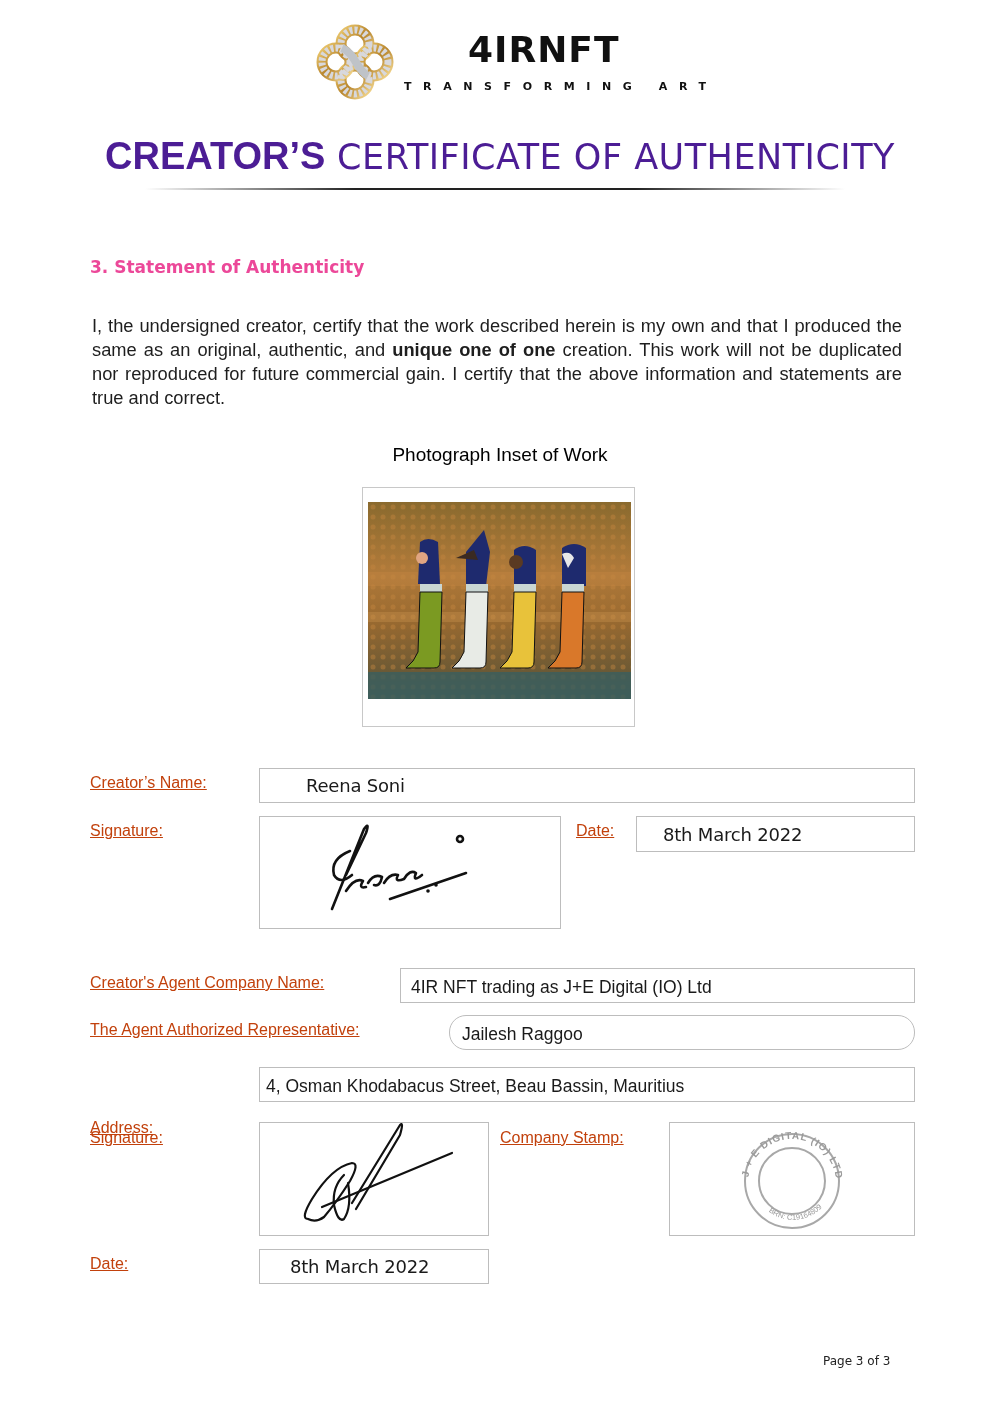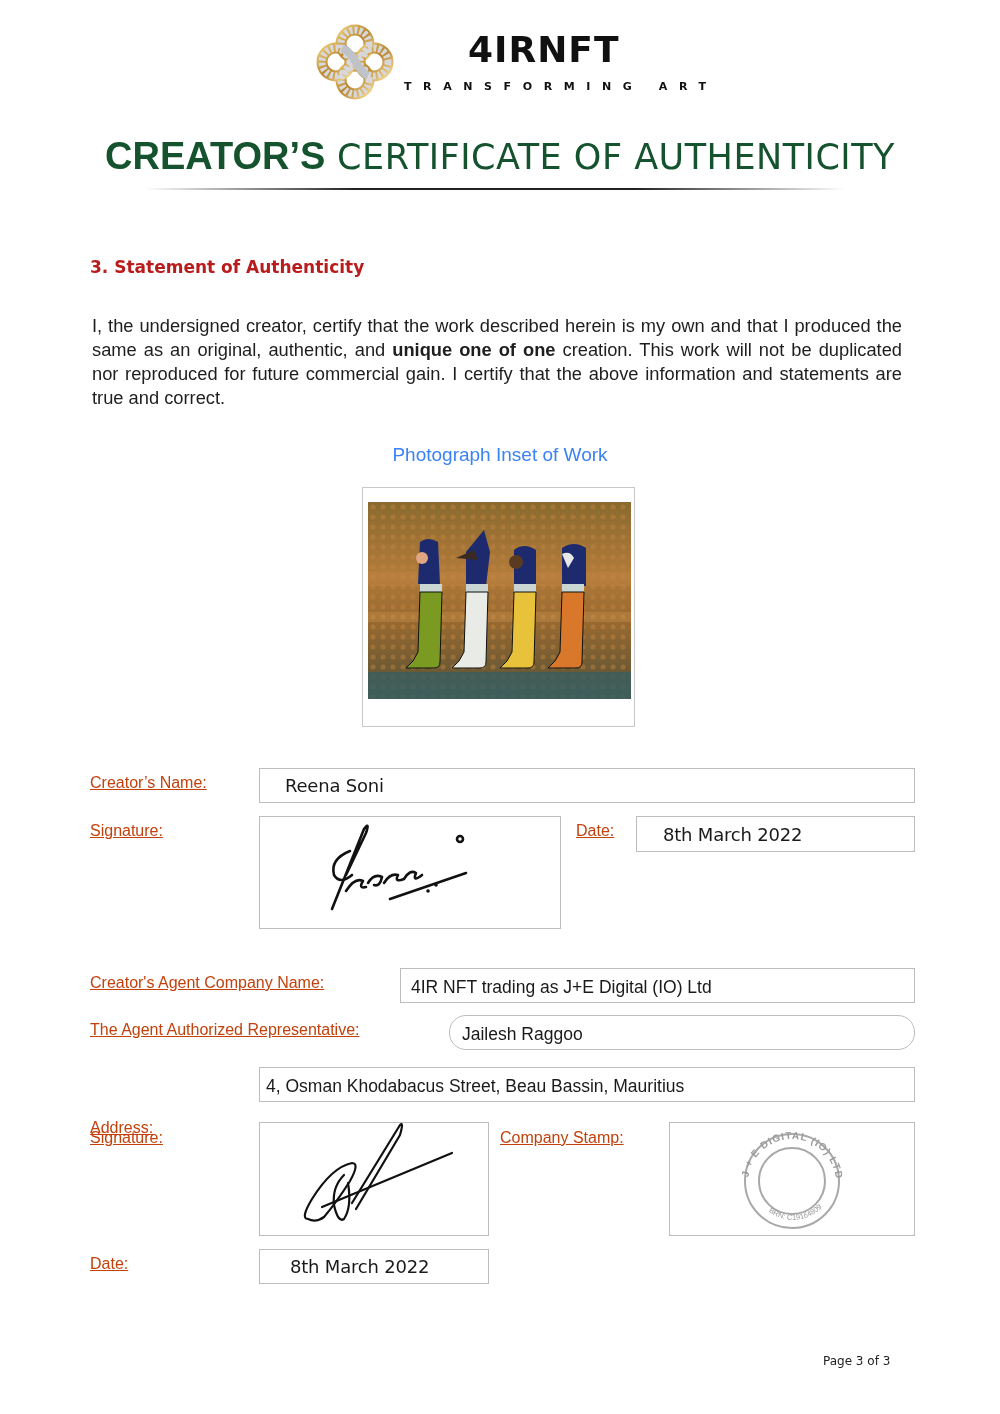--- a/index.html
+++ b/index.html
@@ -2,30 +2,30 @@
 <html><head>
 <meta charset="utf-8">
 <style>
   html, body { margin: 0; padding: 0; background: #ffffff; }
   body { width: 1000px; height: 1414px; position: relative; overflow: hidden; color: #1a1a1a; font-family: "Liberation Sans", sans-serif; }
   .abs { position: absolute; }
   
   #logo-mark { left: 316px; top: 24px; width: 78px; height: 76px; }
   #brand-name { left: 468px; top: 30px; font-family: "DejaVu Sans", sans-serif; font-weight: 900; font-size: 36px; letter-spacing: 1px; color: #111; line-height: 40px; }
   #brand-tag { left: 404px; top: 80px; font-family: "DejaVu Sans", sans-serif; font-weight: 700; font-size: 11px; letter-spacing: 11.6px; color: #111; line-height: 14px; white-space: nowrap; }
-  #title { left: 0; width: 1000px; top: 134px; text-align: center; font-size: 37px; line-height: 44px; color: #14532d; font-family: "DejaVu Sans", sans-serif; letter-spacing: 0px; white-space: nowrap; }
+  #title { left: 0; width: 1000px; top: 134px; text-align: center; font-size: 37px; line-height: 44px; color: #4c1d95; font-family: "DejaVu Sans", sans-serif; letter-spacing: 0px; white-space: nowrap; }
   #title .bold { font-weight: 700; font-family: "Liberation Sans", sans-serif; font-size: 38px; }
   #title .light { font-family: "DejaVu Sans", sans-serif; font-weight: 400; font-size: 35px; letter-spacing: 0.5px; }
   #title-rule { left: 145px; top: 188px; width: 700px; height: 2px; background: linear-gradient(to right, rgba(30,30,30,0) 0%, #222 30%, #222 70%, rgba(30,30,30,0) 100%); }
 
-  #section-heading { left: 90px; top: 256px; font-family: "DejaVu Sans", sans-serif; font-weight: 700; font-size: 17px; line-height: 22px; color: #b91c1c; }
+  #section-heading { left: 90px; top: 256px; font-family: "DejaVu Sans", sans-serif; font-weight: 700; font-size: 17px; line-height: 22px; color: #ec4899; }
   #statement { left: 92px; top: 314px; width: 810px; font-size: 18.3px; line-height: 24px; color: #1e1e1e; text-align: justify; }
   #statement b { font-weight: 700; }
 
-  #photo-caption { left: 0; width: 1000px; top: 443px; text-align: center; font-size: 19px; color: #3b82f6; line-height: 24px; }
+  #photo-caption { left: 0; width: 1000px; top: 443px; text-align: center; font-size: 19px; color: #000000; line-height: 24px; }
   #photo-frame { left: 362px; top: 487px; width: 273px; height: 240px; border: 1px solid #c8c8c8; box-sizing: border-box; background: #fff; }
   #artwork { position: absolute; left: 5px; top: 14px; width: 263px; height: 197px; }
 
   .label { position: absolute; font-size: 16px; line-height: 22px; color: #c2410c; white-space: nowrap; text-decoration: underline; }
   .field { position: absolute; border: 1px solid #bdbdbd; box-sizing: border-box; background: #fff; }
   .field .val { position: absolute; white-space: nowrap; color: #1a1a1a; }
   .val.cond { font-family: "DejaVu Sans", sans-serif; font-size: 18px; letter-spacing: -0.2px; }
   .val.arial { font-family: "Liberation Sans", sans-serif; font-size: 17.5px; }
 
   #page-number { left: 823px; top: 1350px; font-family: "DejaVu Sans", sans-serif; font-size: 12px; color: #222; line-height: 22px; }
@@ -118,21 +118,21 @@
       <path d="M194 46 q12 -8 24 0 l0 38 h-24 z" fill="#1e2a6e"></path>
       <path d="M194 52 q8 -4 12 4 l-6 10 z" fill="#e8e8e8"></path>
       <rect x="194" y="82" width="22" height="8" fill="#c9d6d3"></rect>
       <path d="M194 90 h22 l-2 70 q0 6 -6 6 h-28 q8 -6 12 -16 z" fill="#d9782a" stroke="#111" stroke-width="1"></path>
     </g>
   </svg>
 </div>
 
 <div class="label" style="left:90px; top:772px;">Creator’s Name:</div>
 <div class="field" style="left:259px; top:768px; width:656px; height:35px;">
-  <span class="val cond" style="left:25px; top:6px;">Reena Soni</span>
+  <span class="val cond" style="left:46px; top:6px;">Reena Soni</span>
 </div>
 
 <div class="label" style="left:90px; top:820px;">Signature:</div>
 <div class="field" style="left:259px; top:816px; width:302px; height:113px;">
   <svg width="300" height="111" viewBox="0 0 300 111" style="position:absolute;left:0;top:0;">
     <g fill="none" stroke="#111" stroke-width="2.6" stroke-linecap="round" stroke-linejoin="round">
       <path d="M72 92 L104 12 Q110 4 106 16 L86 58"></path>
       <path d="M90 34 Q70 42 74 58 Q80 68 92 58"></path>
       <path d="M86 74 Q95 60 103 64 Q98 72 106 70"></path>
       <path d="M108 66 Q114 56 122 60 Q120 70 114 68"></path>

